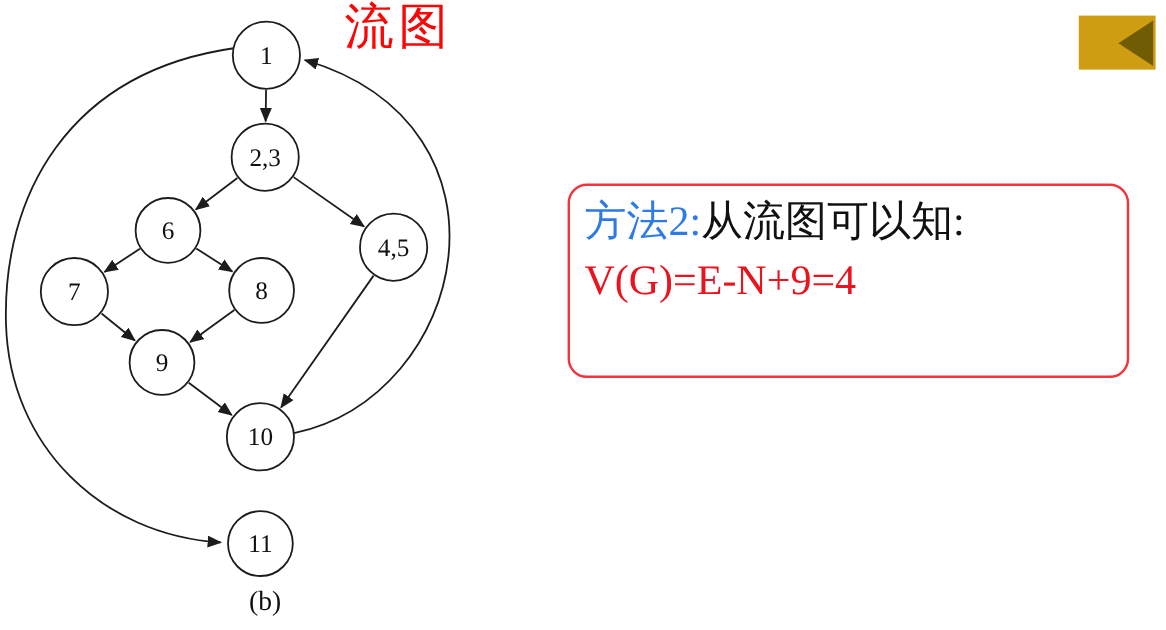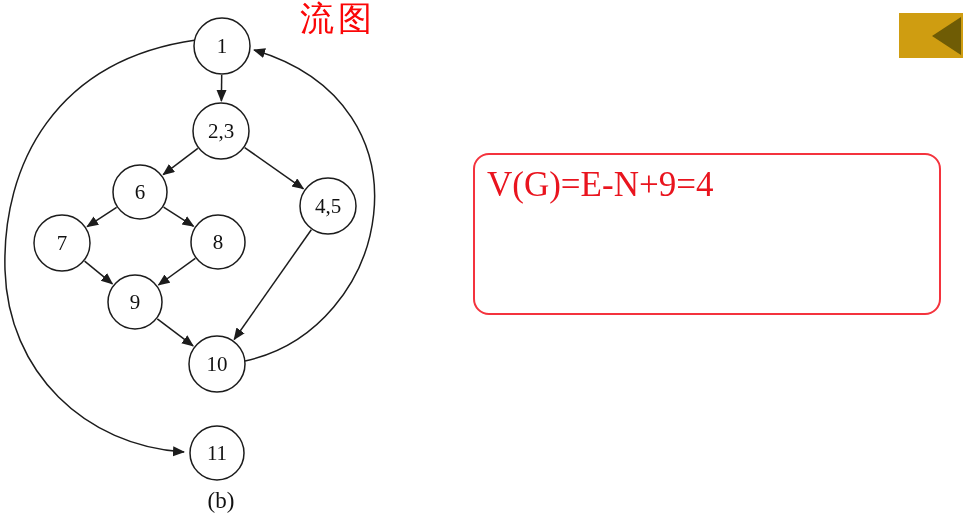--- a/index.html
+++ b/index.html
@@ -22,22 +22,22 @@
   
   svg.flow{position:absolute;left:0;top:0;}
   svg.flow .edge{fill:none;stroke:var(--ink);stroke-width:1.5;}
   svg.flow circle{fill:#ffffff;stroke:var(--ink);stroke-width:1.5;}
   svg.flow text{fill:var(--text-black);font-family:"Liberation Serif","DejaVu Serif",serif;font-size:21px;}
   svg.flow text.caption{font-size:23px;}
   #arrowhead-shape{fill:var(--ink);}
 
   
   .title{
-    position:absolute;left:300px;top:1px;
-    color:var(--title-red);font-size:34px;letter-spacing:4px;line-height:1.05;
+    position:absolute;left:287px;top:1px;
+    color:var(--title-red);font-size:41px;letter-spacing:4px;line-height:1.05;
   }
 
   
   .notebox{
     position:absolute;left:473px;top:153px;width:446px;height:153px;
     border:2px solid var(--box-border);border-radius:16px;
     padding:5px 6px 0 12px;
     font-size:35px;line-height:49px;color:var(--text-black);
     white-space:nowrap;
   }
@@ -117,20 +117,21 @@
           <circle cx="217" cy="453" r="27"></circle>
           <text x="217" y="460" text-anchor="middle">11</text>
         </g>
       </g>
     <text class="caption" x="221" y="508" text-anchor="middle">(b)</text>
   </svg>
 
   <div class="title">流图</div>
 
   <div class="notebox">
+    <div class="line"><span class="method">方法2:</span><span>从流图可以知:</span></div>
     <div class="line formula">V(G)=E-N+9=4</div>
   </div>
 
   <div class="backbtn">
     <div class="tri"></div>
   </div>
 
 </div>
 
 </body></html>

